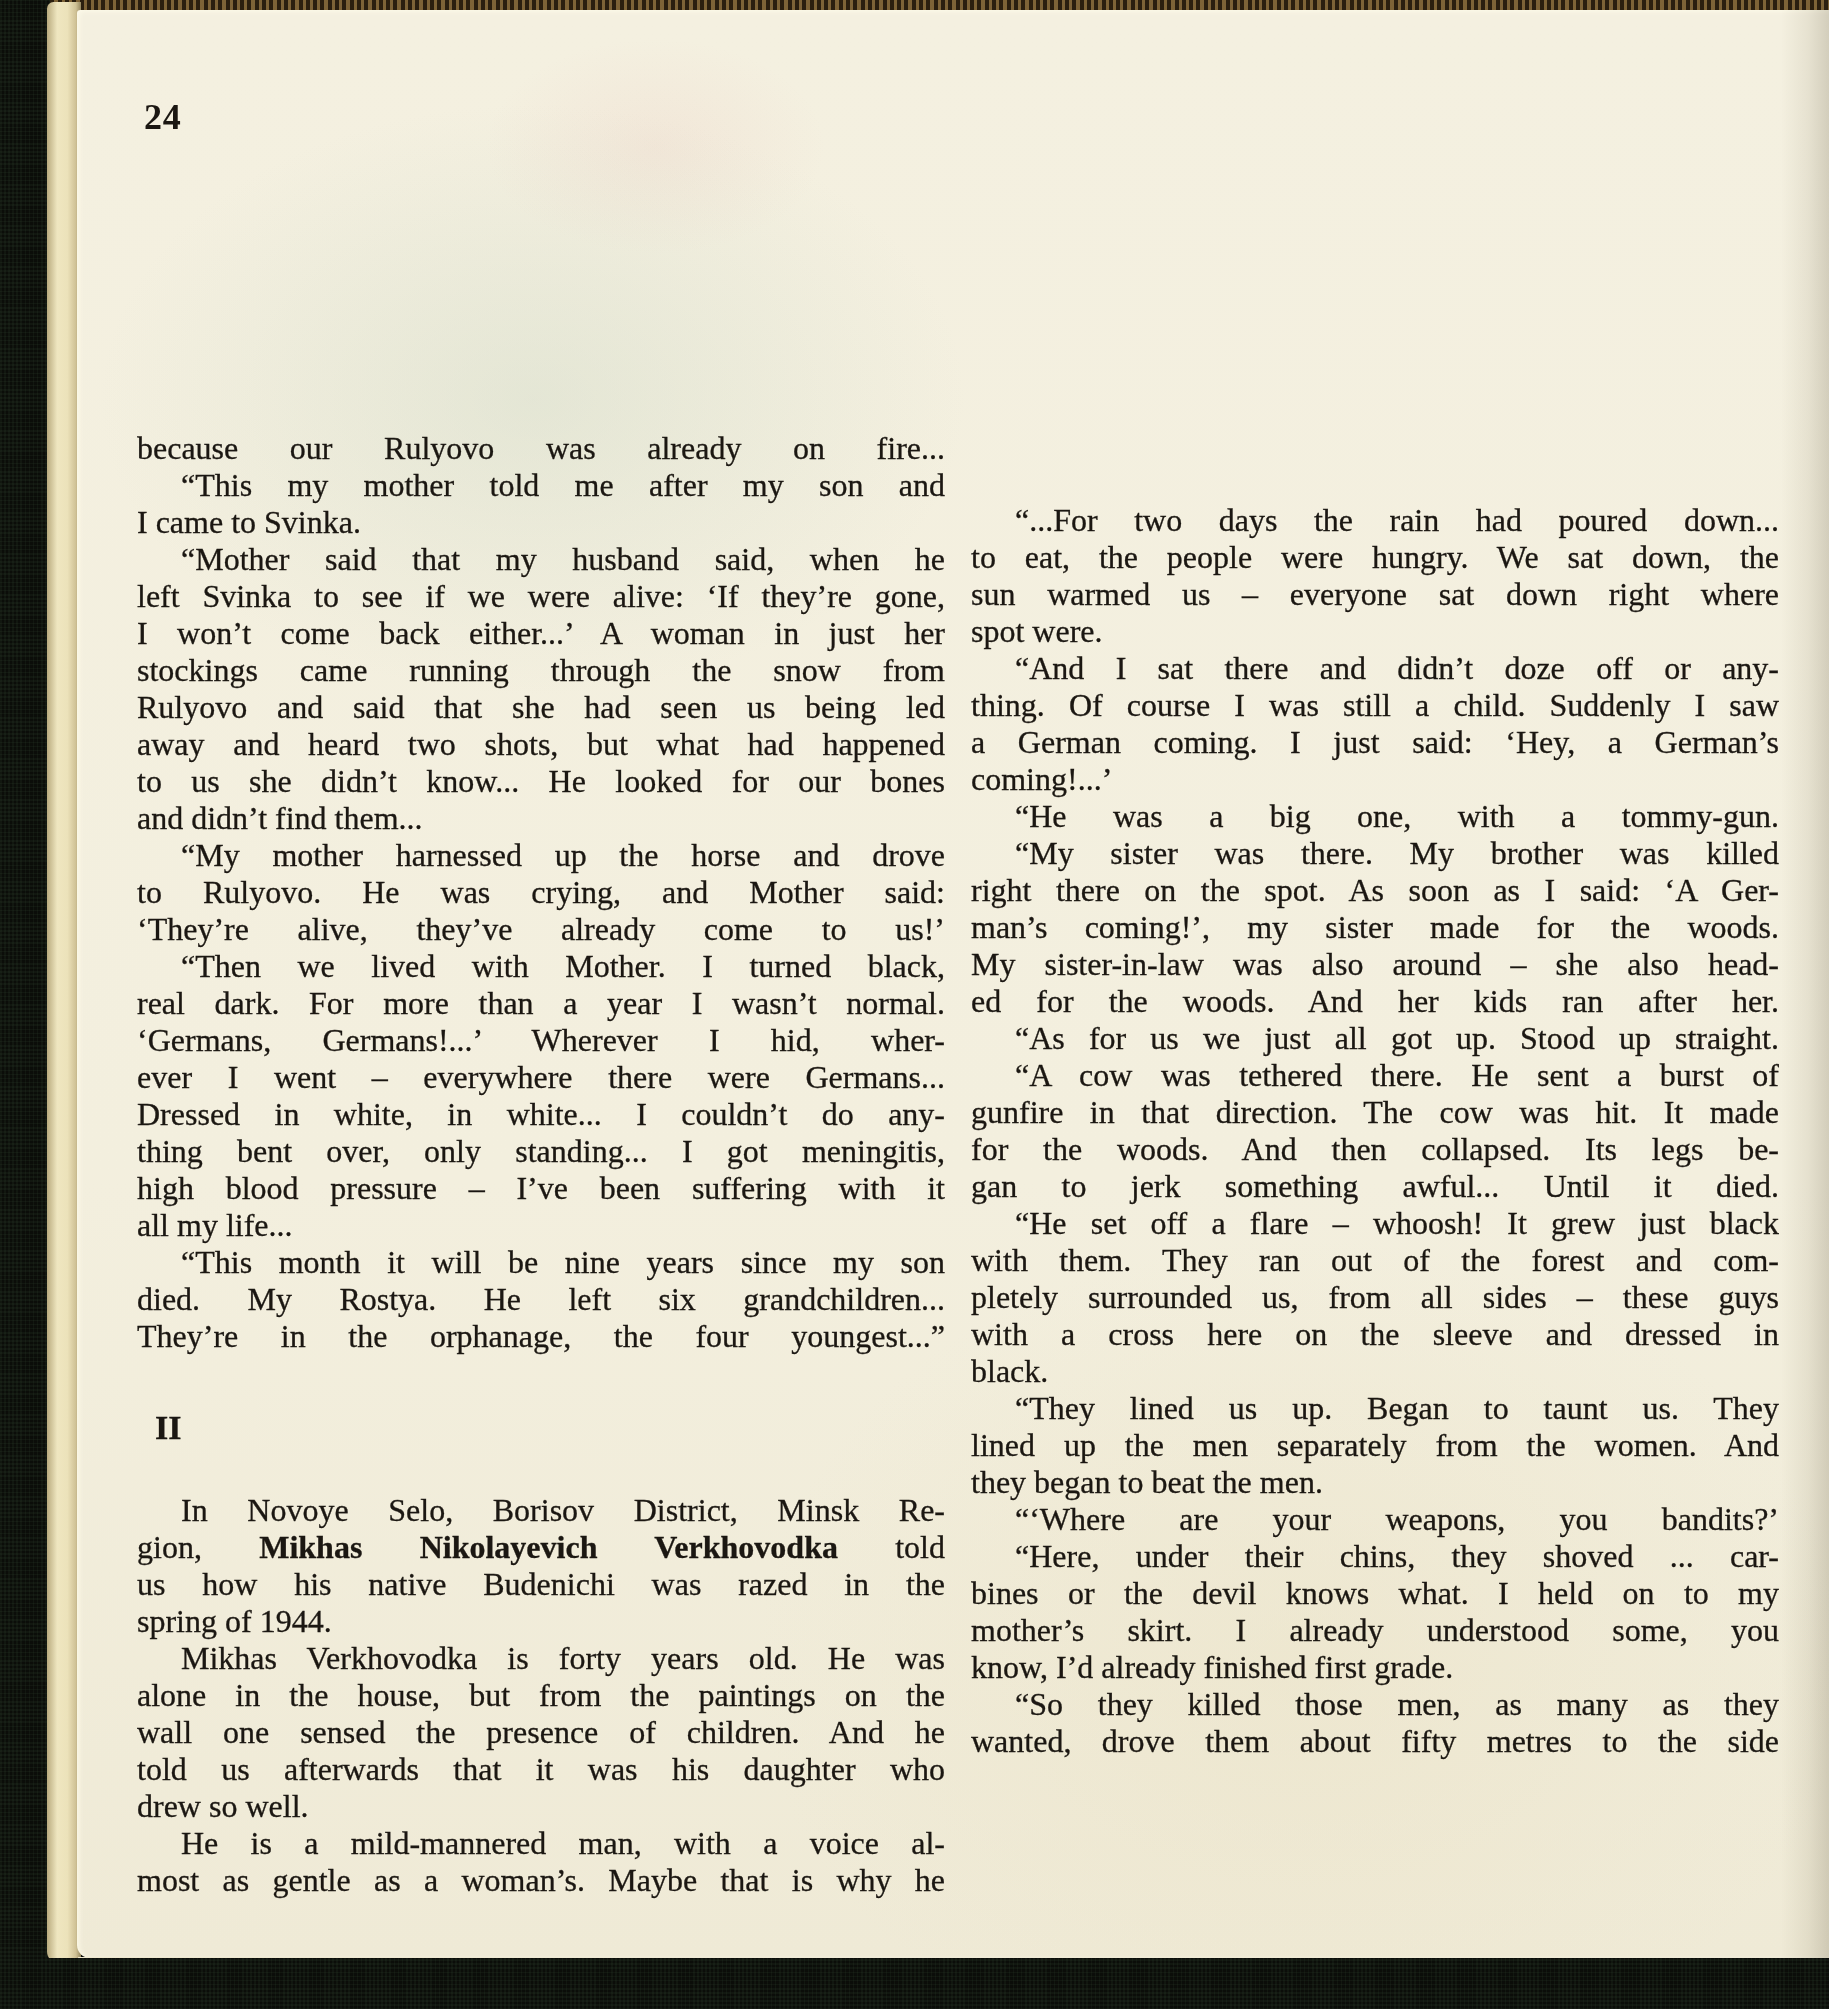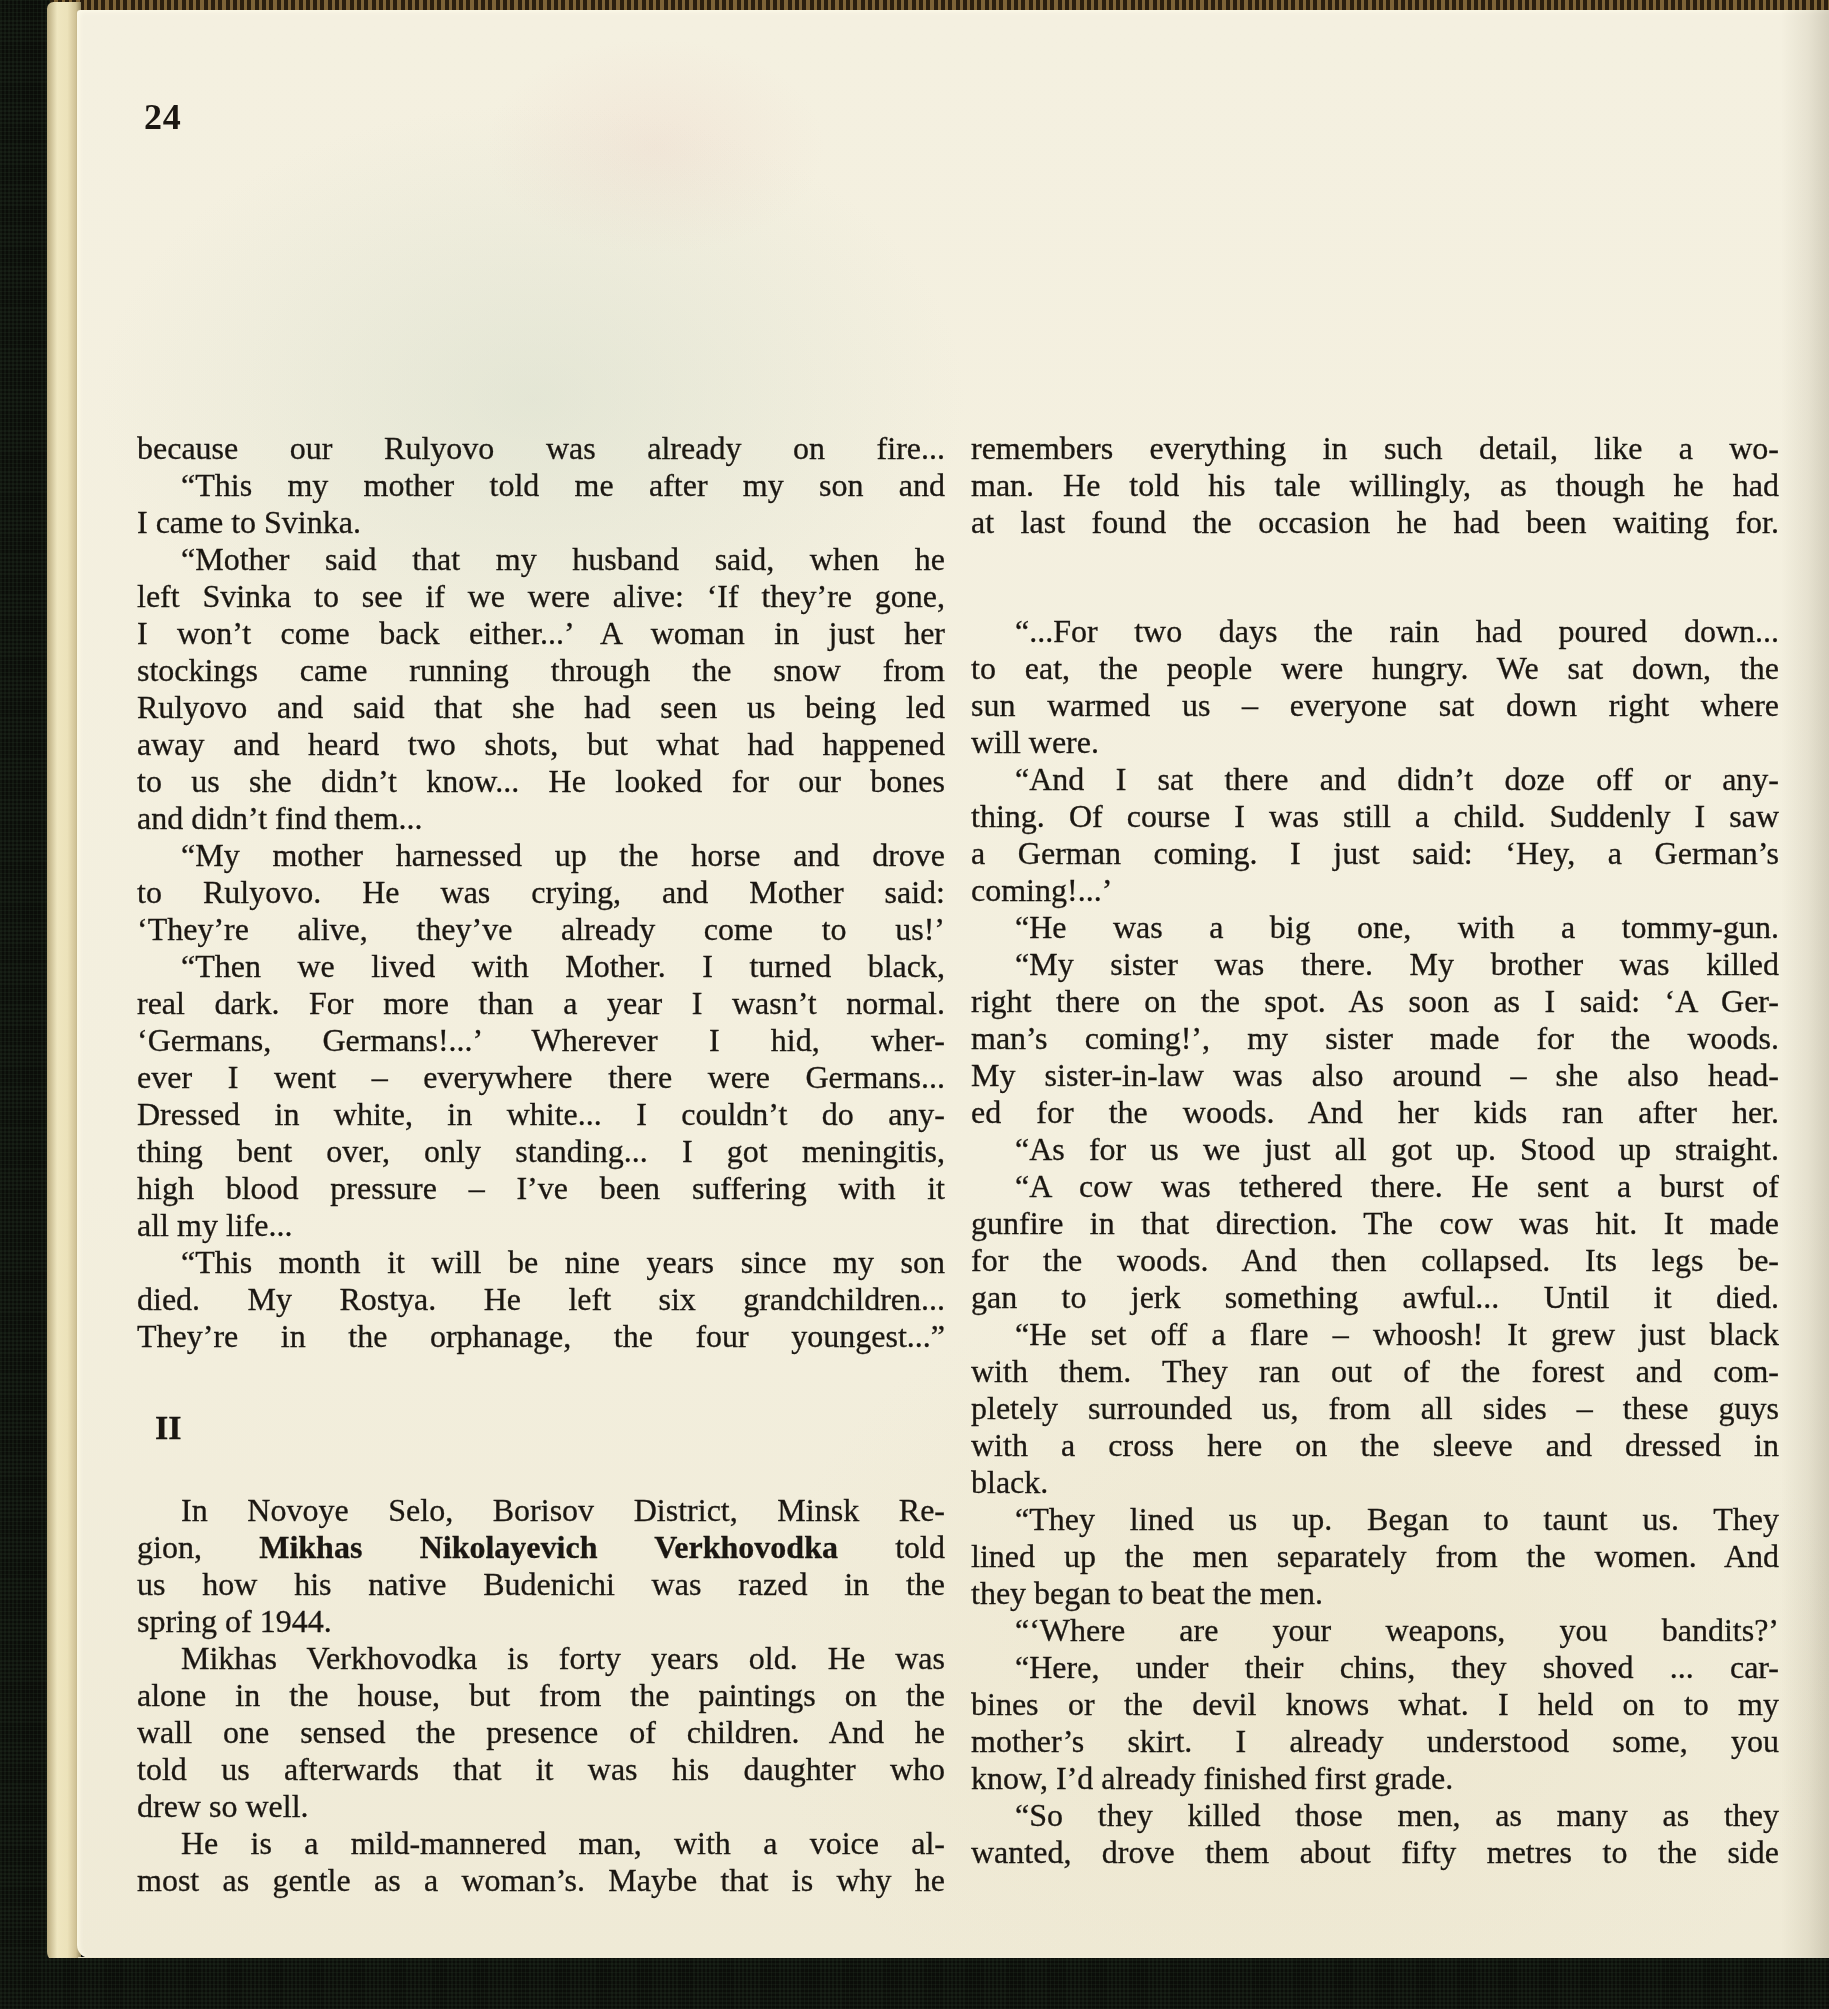--- a/index.html
+++ b/index.html
@@ -133,30 +133,25 @@
           <div class="line">wall one sensed the presence of children. And he</div>
           <div class="line">told us afterwards that it was his daughter who</div>
           <div class="line end">drew so well.</div>
         </div>
         <div class="block">
           <div class="line ind">He is a mild-mannered man, with a voice al-</div>
           <div class="line">most as gentle as a woman’s. Maybe that is why he</div>
         </div>
       </div>
     <div class="col col-right">
-        <div class="block">
-          <div class="line">remembers everything in such detail, like a wo-</div>
-          <div class="line">man. He told his tale willingly, as though he had</div>
-          <div class="line">at last found the occasion he had been waiting for.</div>
-        </div>
         <div class="block" style="margin-top: 72px;">
           <div class="line ind">“...For two days the rain had poured down...</div>
           <div class="line">to eat, the people were hungry. We sat down, the</div>
           <div class="line">sun warmed us – everyone sat down right where</div>
-          <div class="line end">will were.</div>
+          <div class="line end">spot were.</div>
         </div>
         <div class="block">
           <div class="line ind">“And I sat there and didn’t doze off or any-</div>
           <div class="line">thing. Of course I was still a child. Suddenly I saw</div>
           <div class="line">a German coming. I just said: ‘Hey, a German’s</div>
           <div class="line end">coming!...’</div>
         </div>
         <div class="block">
           <div class="line ind">“He was a big one, with a tommy-gun.</div>
         </div>

